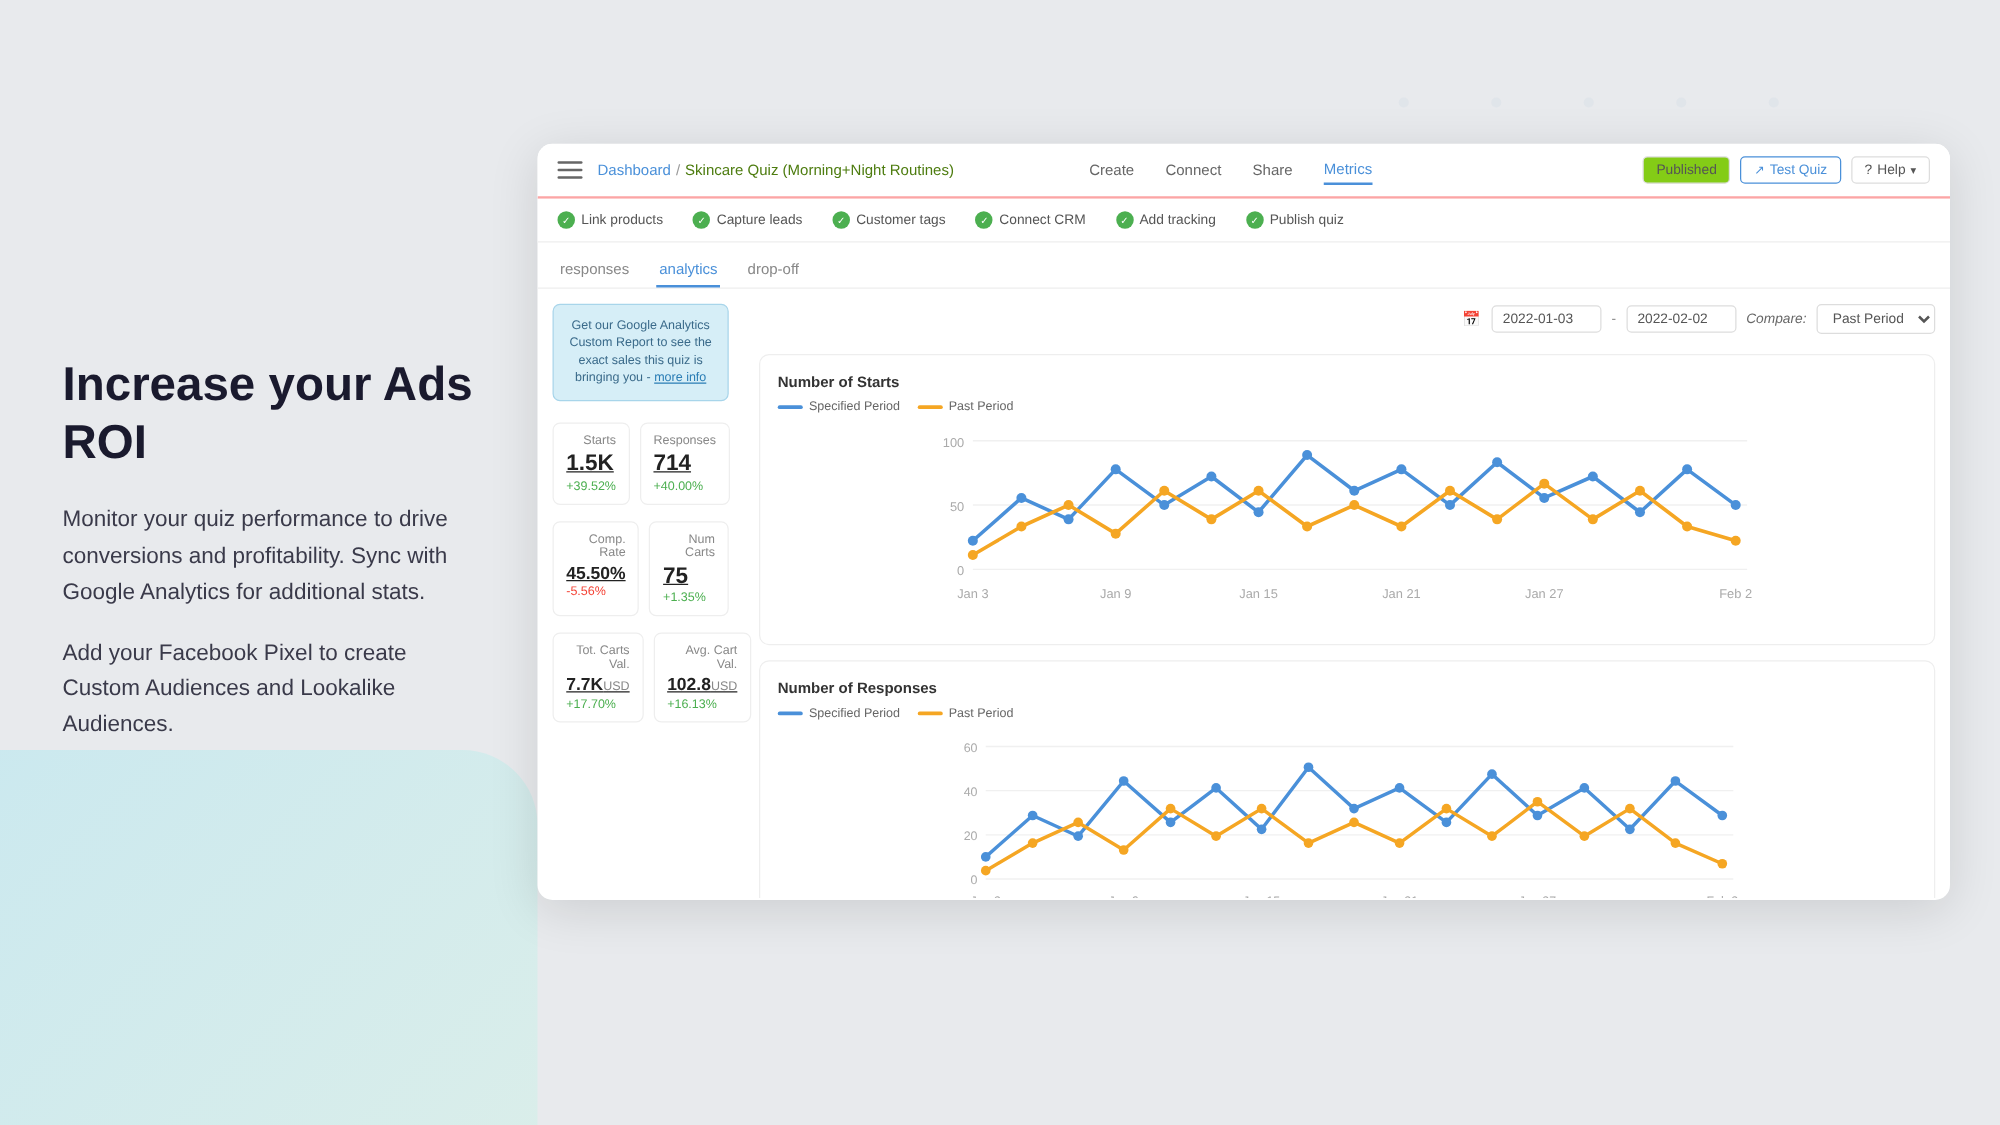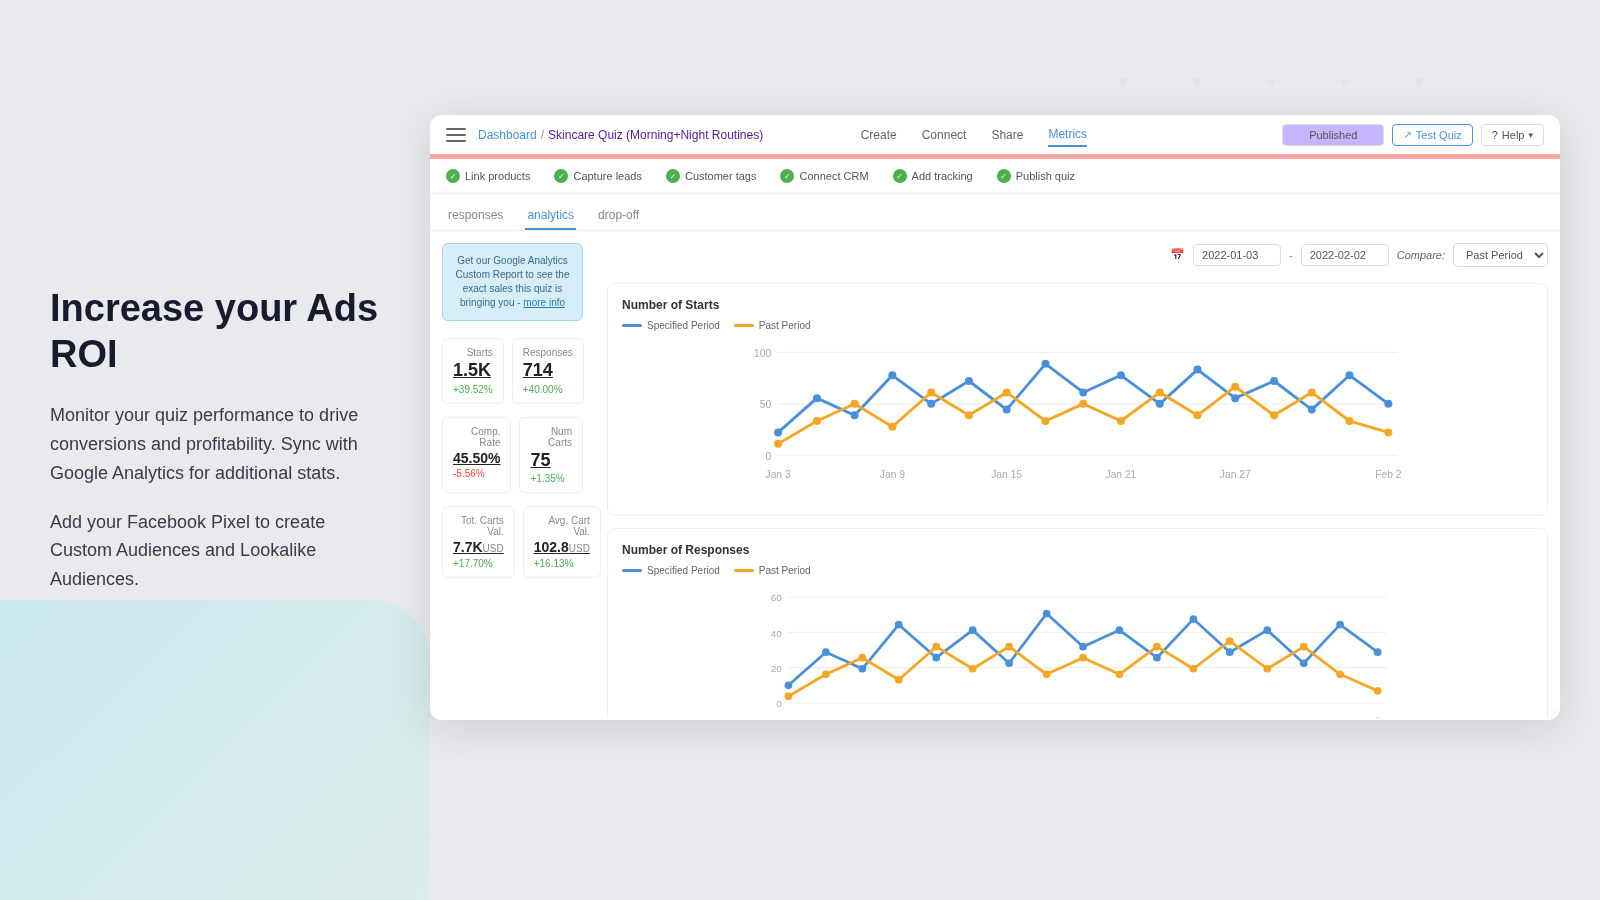--- a/index.html
+++ b/index.html
@@ -73,21 +73,21 @@
       box-shadow: 0 8px 40px rgba(0,0,0,0.12);
       overflow: hidden;
     }
 
     
     .top-nav {
       display: flex;
       align-items: center;
       padding: 0 16px;
       height: 44px;
-      border-bottom: 5px solid #fca5a5;
+      border-bottom: 2px solid #fca5a5;
       background: #fff;
     }
 
     .nav-hamburger {
       width: 20px;
       height: 14px;
       display: flex;
       flex-direction: column;
       justify-content: space-between;
       margin-right: 12px;
@@ -107,21 +107,21 @@
       font-size: 12px;
       color: #4a90d9;
       gap: 4px;
     }
 
     .breadcrumb .separator {
       color: #999;
     }
 
     .breadcrumb .current {
-      color: #4c1d95;
+      color: #4d7c0f;
     }
 
     .nav-center {
       display: flex;
       align-items: center;
       gap: 25px;
       margin-left: auto;
       margin-right: auto;
     }
 
@@ -142,22 +142,22 @@
       align-items: center;
       gap: 8px;
       margin-left: auto;
     }
 
     .btn-published {
       font-size: 11px;
       color: #555;
       border: 1px solid #ddd;
       border-radius: 4px;
-      padding: 4px 26px;
-      background: #c4b5fd;
+      padding: 4px 10px;
+      background: #84cc16;
       cursor: pointer;
     }
 
     .btn-test {
       font-size: 11px;
       color: #4a90d9;
       border: 1px solid #4a90d9;
       border-radius: 4px;
       padding: 4px 10px;
       background: #fff;

